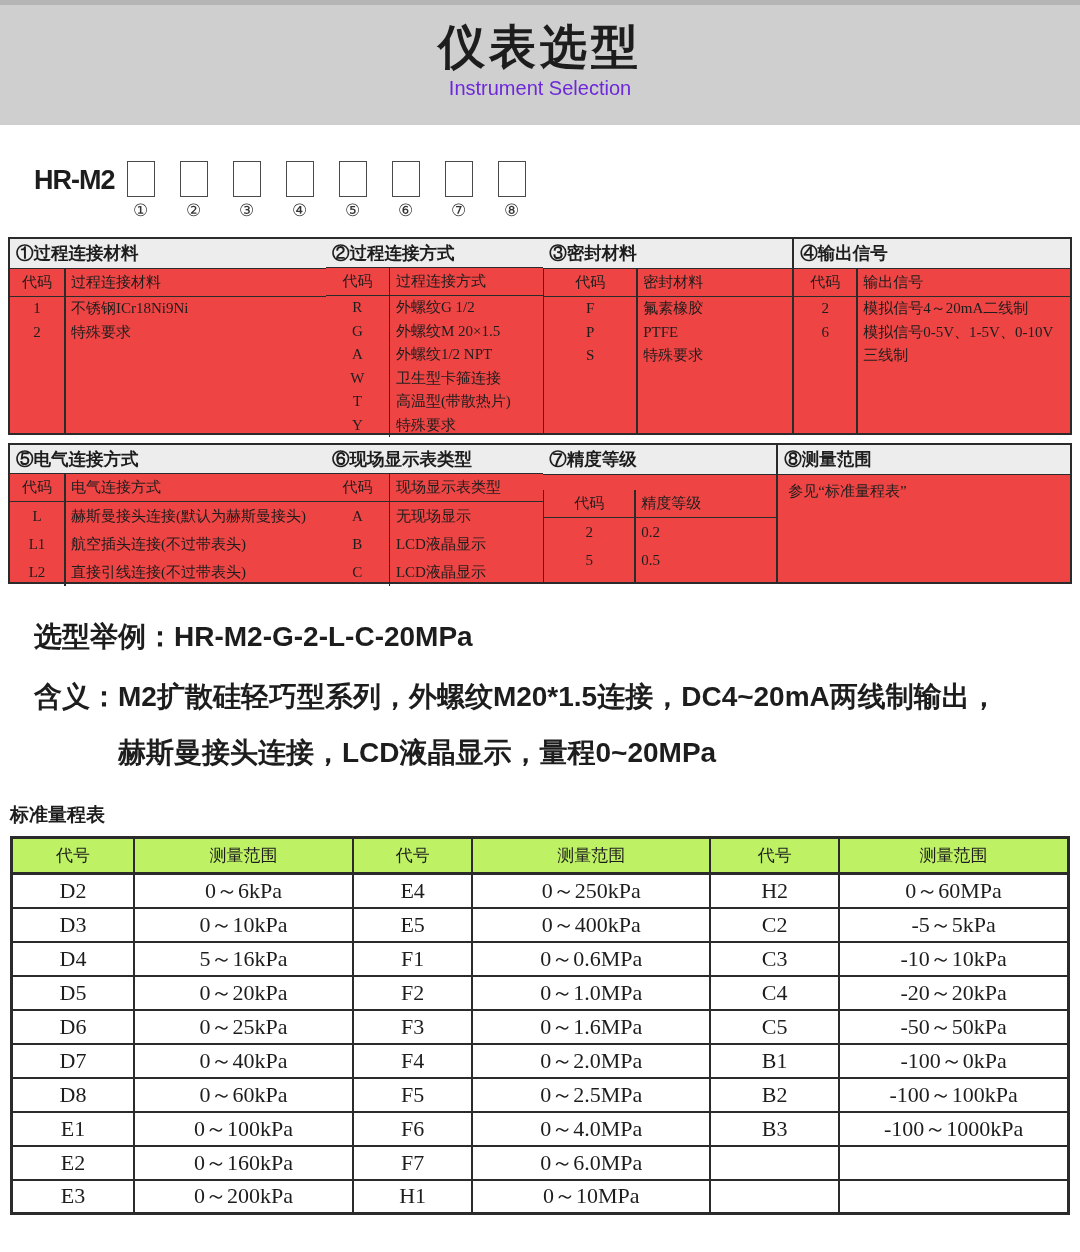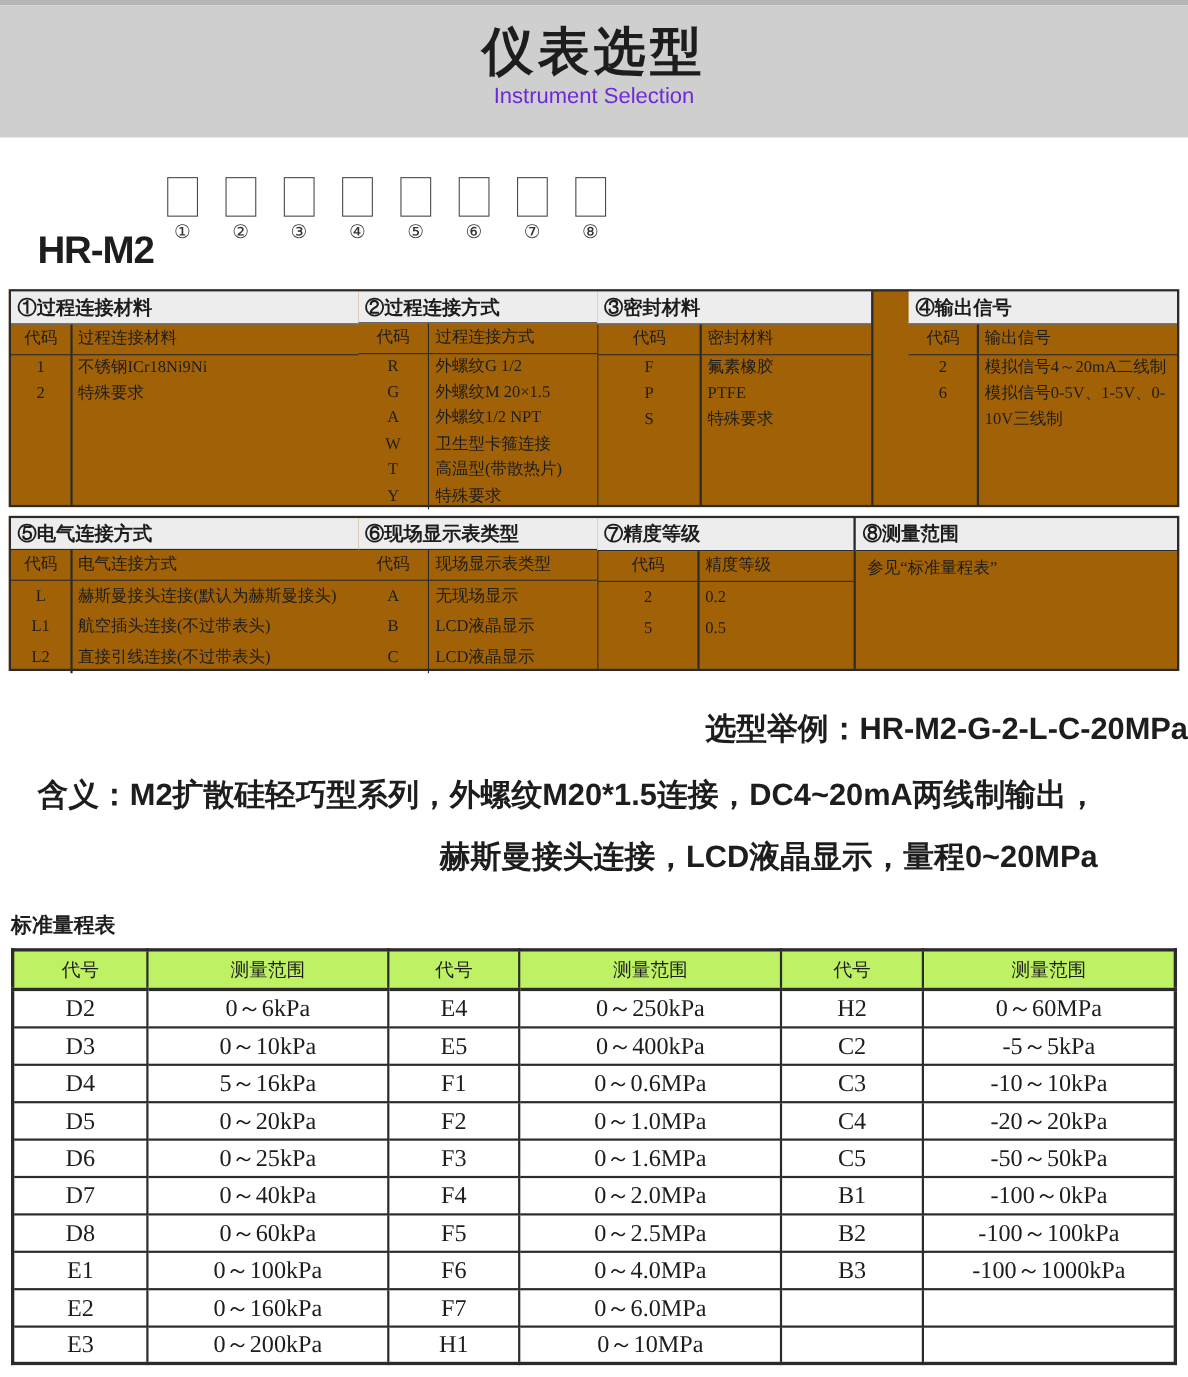--- a/index.html
+++ b/index.html
@@ -13,27 +13,27 @@
     width:1080px;min-height:1252px;background:#ffffff;color:var(--text);
     font-family:"Liberation Sans",sans-serif;
   }
   
   .top-rule{height:5px;background:#b5b5b5;}
   .banner{height:120px;background:var(--banner);text-align:center;padding-top:14px;}
   .banner-title{font-size:47px;font-weight:bold;letter-spacing:4px;line-height:56px;}
   .banner-sub{font-size:20px;line-height:26px;color:#6d28d9;}
   
   .model{display:flex;align-items:flex-start;margin:36px 0 0 34px;}
-  .model-prefix{font-size:35px;font-weight:bold;letter-spacing:-1px;line-height:38px;margin-right:12px;font-family:"Liberation Sans",sans-serif;margin-top:48px;}
+  .model-prefix{font-size:27px;font-weight:bold;letter-spacing:-1px;line-height:38px;margin-right:12px;font-family:"Liberation Sans",sans-serif;}
   .model-boxes{display:flex;}
   .model-slot{width:28px;margin-right:25px;text-align:center;}
   .model-box{width:28px;height:36px;border:1.5px solid #4a4a4a;background:#fff;}
   .model-num{font-family:"Liberation Serif",serif;font-size:17px;color:#333;margin-top:4px;line-height:20px;}
   
-  .band{display:flex;align-items:stretch;border:2px solid var(--border);margin:0 8px;background:#a16207;}
+  .band{display:flex;align-items:stretch;border:2px solid var(--border);margin:0 8px;background:#ef4444;}
   .band1{margin-top:16px;height:198px;}
   .band2{margin-top:8px;height:141px;}
   .section{display:flex;flex-direction:column;}
   .section.thick-left{border-left:2px solid var(--border);}
   .sec-title{
     height:30px;line-height:28px;background:var(--panelhead);
     font-size:17.5px;font-weight:bold;padding-left:6px;
     border-bottom:1.5px solid var(--border);white-space:nowrap;
   }
   .sec-body{flex:1;position:relative;font-family:"Liberation Serif",serif;font-size:15px;}
@@ -46,21 +46,21 @@
   .sec-row{display:flex;}
   .band1 .sec-row{min-height:23.5px;line-height:23.5px;}
   .band2 .sec-row{min-height:28px;line-height:28px;}
   .sec-head{border-bottom:1.5px solid var(--border);align-items:flex-end;}
   .band1 .sec-head,.band2 .sec-head{min-height:27px;line-height:27px;}
   .code-cell{width:var(--cw);flex:none;text-align:center;}
   .desc-cell{flex:1;padding:0 7px;white-space:nowrap;}
   .wrap .desc-cell{white-space:normal;}
   .sec-note{padding:4px 10px;line-height:24px;}
   
-  .example{margin:34px 0 0 34px;font-weight:bold;text-align:right;}
+  .example{margin:34px 0 0 34px;font-weight:bold;}
   .ex-line{font-size:28px;line-height:38px;white-space:nowrap;}
   .ex-meaning{display:flex;margin-top:22px;}
   .meaning-label{font-size:28px;line-height:38px;flex:none;}
   .meaning-body{font-size:28px;line-height:38px;}
   .meaning-body .m2{margin-top:18px;}
   
   .range-label{margin:30px 0 0 10px;font-size:19px;font-weight:bold;}
   .range-table{
     border-collapse:collapse;border:3px solid var(--border);
     width:1060px;margin:8px 10px 0 10px;table-layout:fixed;
@@ -188,21 +188,21 @@
         <div class="sec-row">
           <div class="code-cell">P</div>
           <div class="desc-cell">PTFE</div>
         </div>
         <div class="sec-row">
           <div class="code-cell">S</div>
           <div class="desc-cell">特殊要求</div>
         </div>
       </div>
     </div>
-    <div class="section thick-left wrap" style="width: 26.2%; padding-left: 32px; --cw: 62px;">
+    <div class="section thick-left wrap" style="width: 26.2%; --cw: 62px;">
       <div class="sec-title">④输出信号</div>
       <div class="sec-body">
         <div class="sec-row sec-head">
           <div class="code-cell">代码</div>
           <div class="desc-cell">输出信号</div>
         </div>
         <div class="sec-row">
           <div class="code-cell">2</div>
           <div class="desc-cell">模拟信号4～20mA二线制</div>
         </div>
@@ -249,21 +249,21 @@
         <div class="sec-row">
           <div class="code-cell">B</div>
           <div class="desc-cell">LCD液晶显示</div>
         </div>
         <div class="sec-row">
           <div class="code-cell">C</div>
           <div class="desc-cell">LCD液晶显示</div>
         </div>
       </div>
     </div>
-    <div class="section" style="width: 22%; --cw: 90px;">
+    <div class="section" style="width: 22%; gap: 15px; --cw: 90px;">
       <div class="sec-title">⑦精度等级</div>
       <div class="sec-body thin-left">
         <div class="sec-row sec-head">
           <div class="code-cell">代码</div>
           <div class="desc-cell">精度等级</div>
         </div>
         <div class="sec-row">
           <div class="code-cell">2</div>
           <div class="desc-cell">0.2</div>
         </div>

